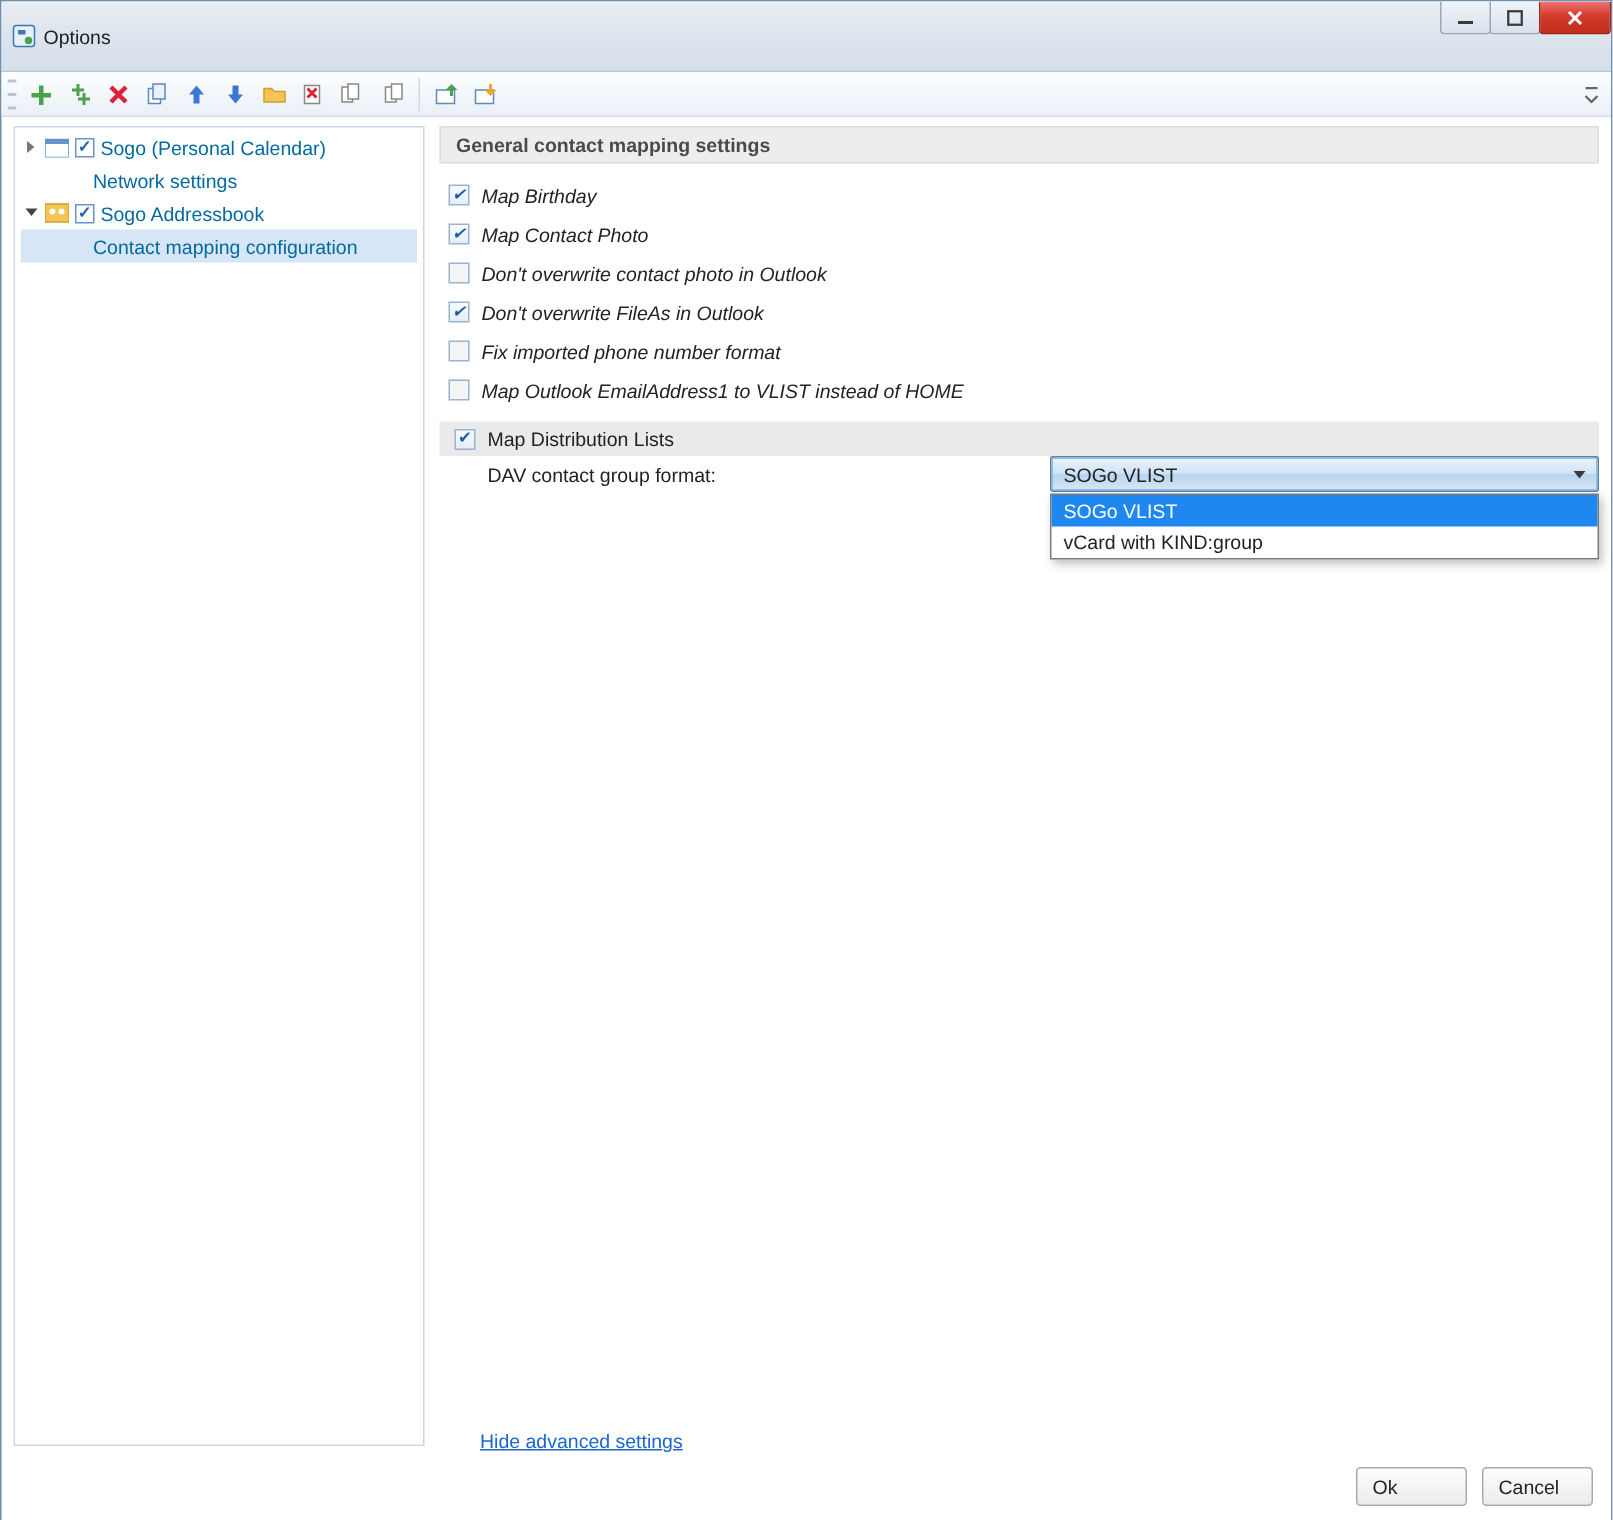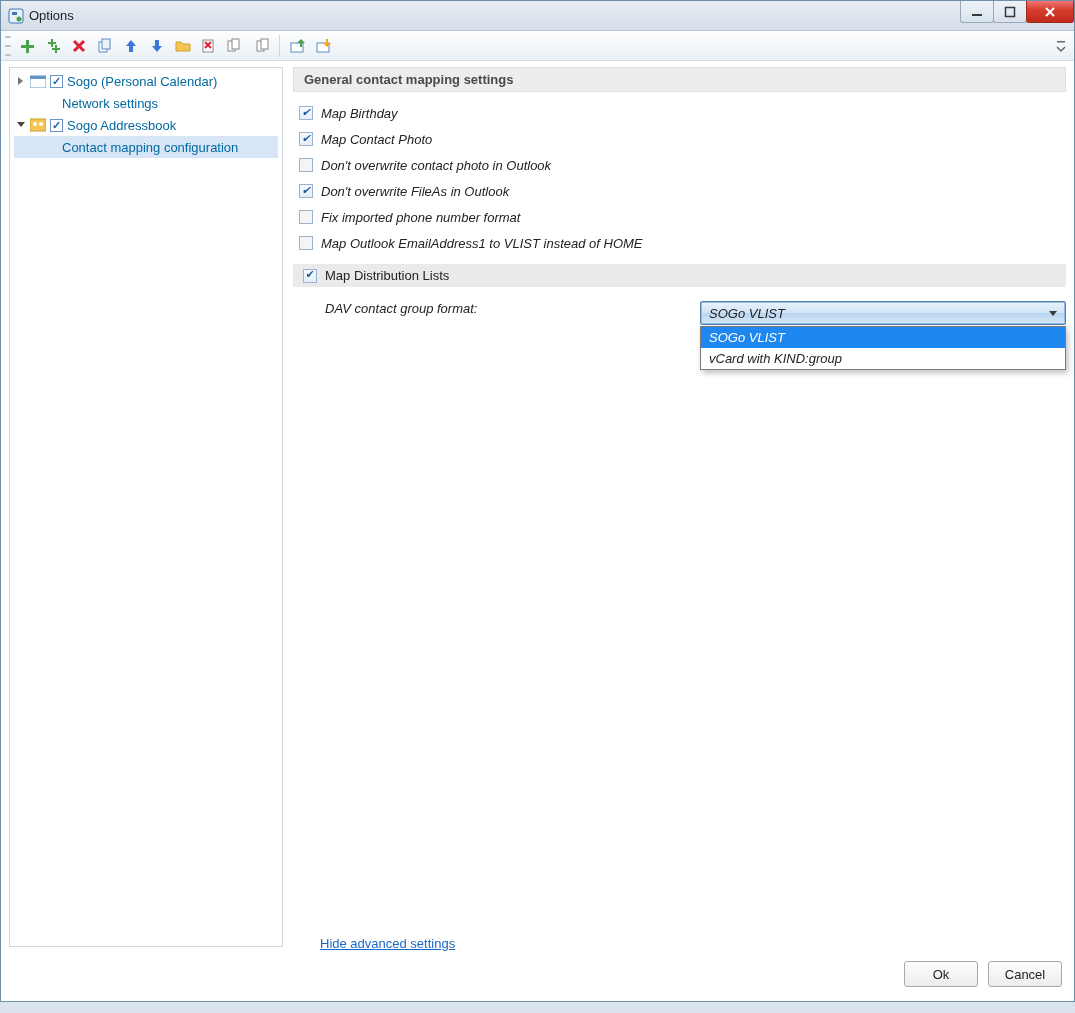--- a/index.html
+++ b/index.html
@@ -12,21 +12,21 @@
   }
   .window {
     width: 1075px;
     background: #fff;
     border: 1px solid #6f8ea8;
     box-shadow: 0 0 0 1px rgba(255,255,255,.3) inset;
     margin: 0;
   }
   
   .titlebar {
-    height: 30px;
+    height: 47px;
     background: linear-gradient(to bottom, #e9eef4 0%, #dde5ee 45%, #d5dfea 100%);
     border-bottom: 1px solid #b8c4d2;
     display: flex;
     align-items: center;
     position: relative;
     padding-left: 6px;
   }
   .titlebar .icon-wrap {
     width: 18px; height: 18px;
     display:flex;align-items:center;justify-content:center;
@@ -145,24 +145,22 @@
   .chk.checked{background:linear-gradient(#f6fbff,#e3effb);}
   .chk.checked::after{content:"✔";font-size:11px;color:#1f5a9e;position:relative;top:-1px;}
   .chk.unchecked{background:#f4f4f4;}
   .sub-header{
     background:#eaeaea;
     padding:4px 2px 4px 10px;
     display:flex;align-items:center;gap:8px;
     margin-top:2px;
   }
   .field-row{
-    display:flex;
-    margin-top:14px;
+    display:flex;align-items:center;
     padding:0 0 0 32px;
-    font-style:italic;
   }
   .field-row label{flex:none;}
   .combo{
     margin-left:auto;
     width:366px;
     position:relative;
   }
   .combo-btn{
     height:24px;
     border:1px solid #5a7fa8;
@@ -198,21 +196,21 @@
   }
   .footer{
     display:flex;justify-content:flex-end;gap:10px;
     padding:8px 12px 14px 12px;
   }
   .btn{
     min-width:74px;height:26px;
     border:1px solid #a9a9a9;
     border-radius:3px;
     background:linear-gradient(to bottom,#fdfdfd,#ececec);
-    display:flex;align-items:center;justify-content:center;
+    display:flex;align-items:center;justify-content:flex-start;
     font-size:13px;
     padding: 0 10px;
   }
   
   .relwrap{position:relative;}
 </style>
 </head>
 <body>
 
 <div class="window relwrap">

